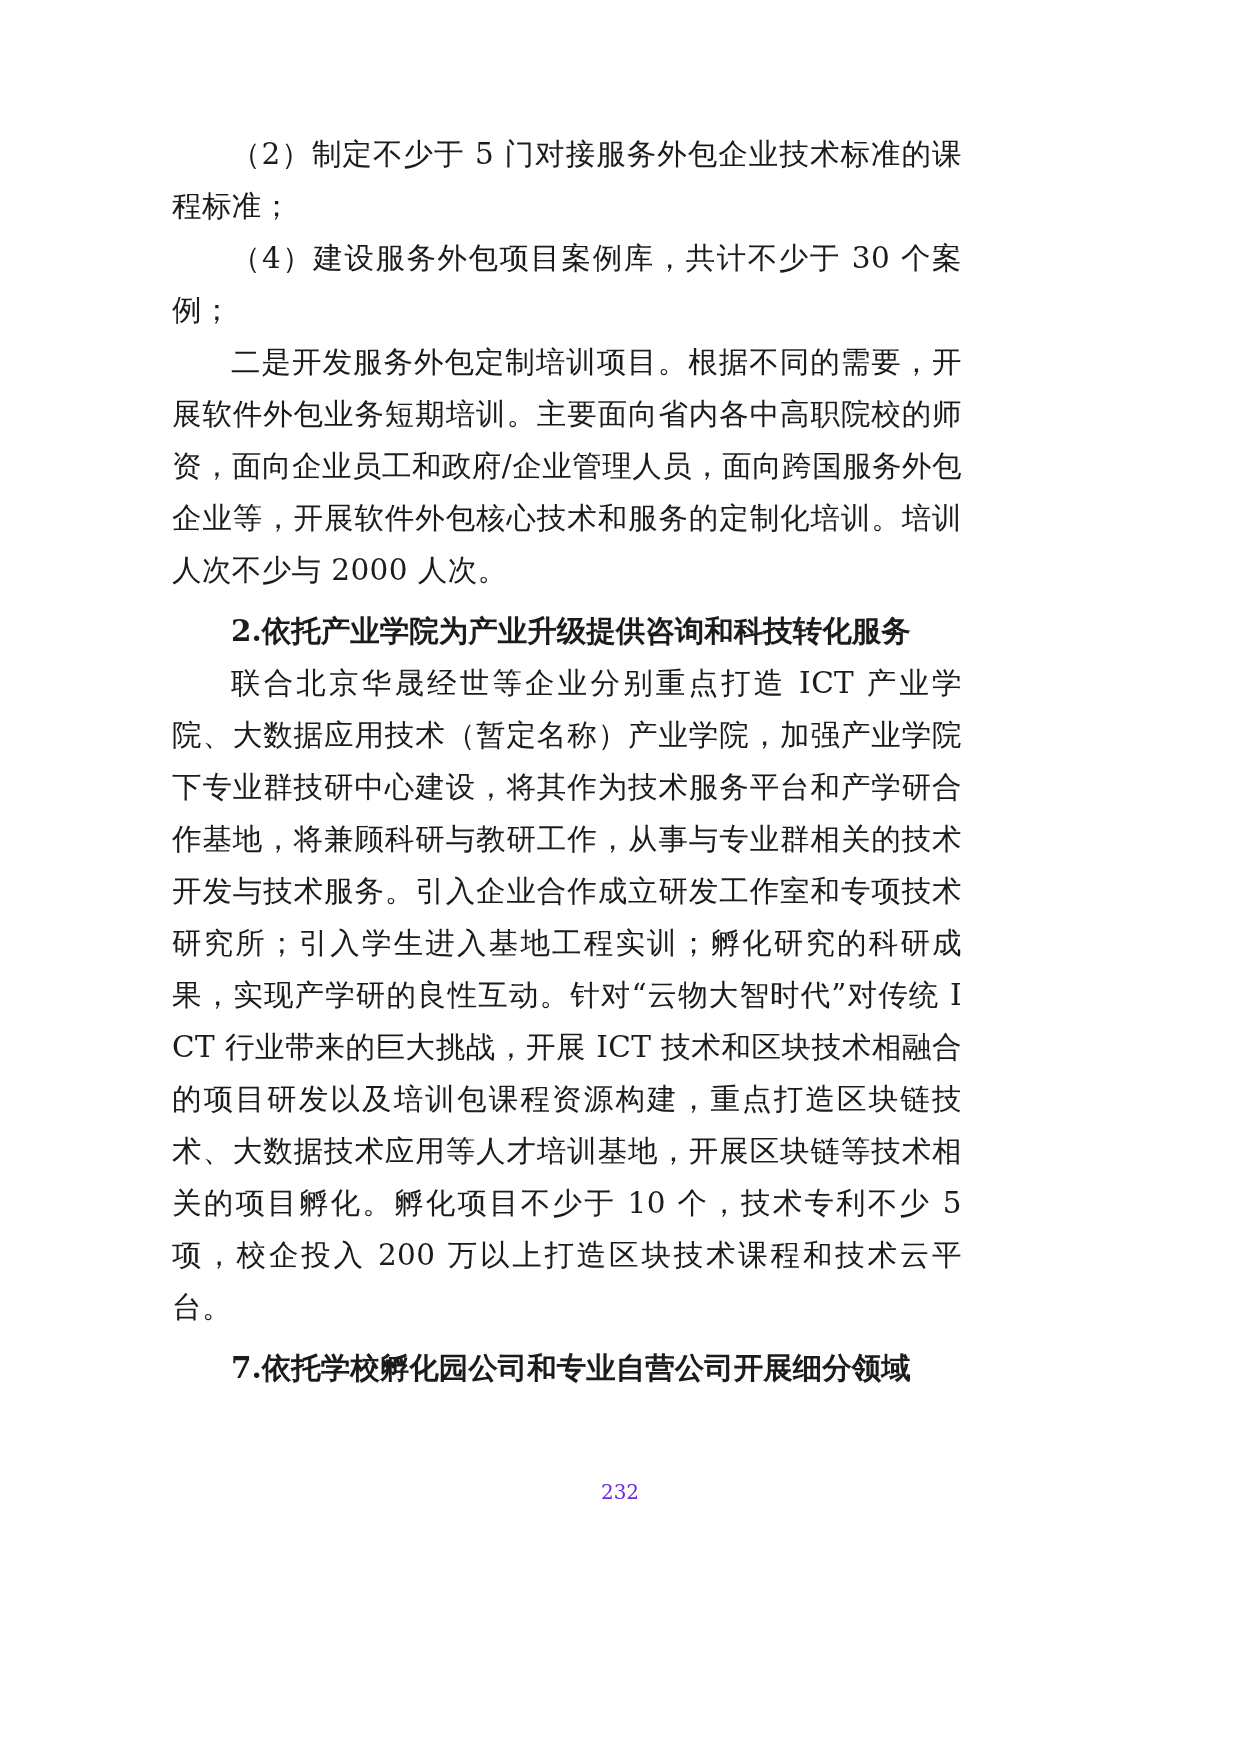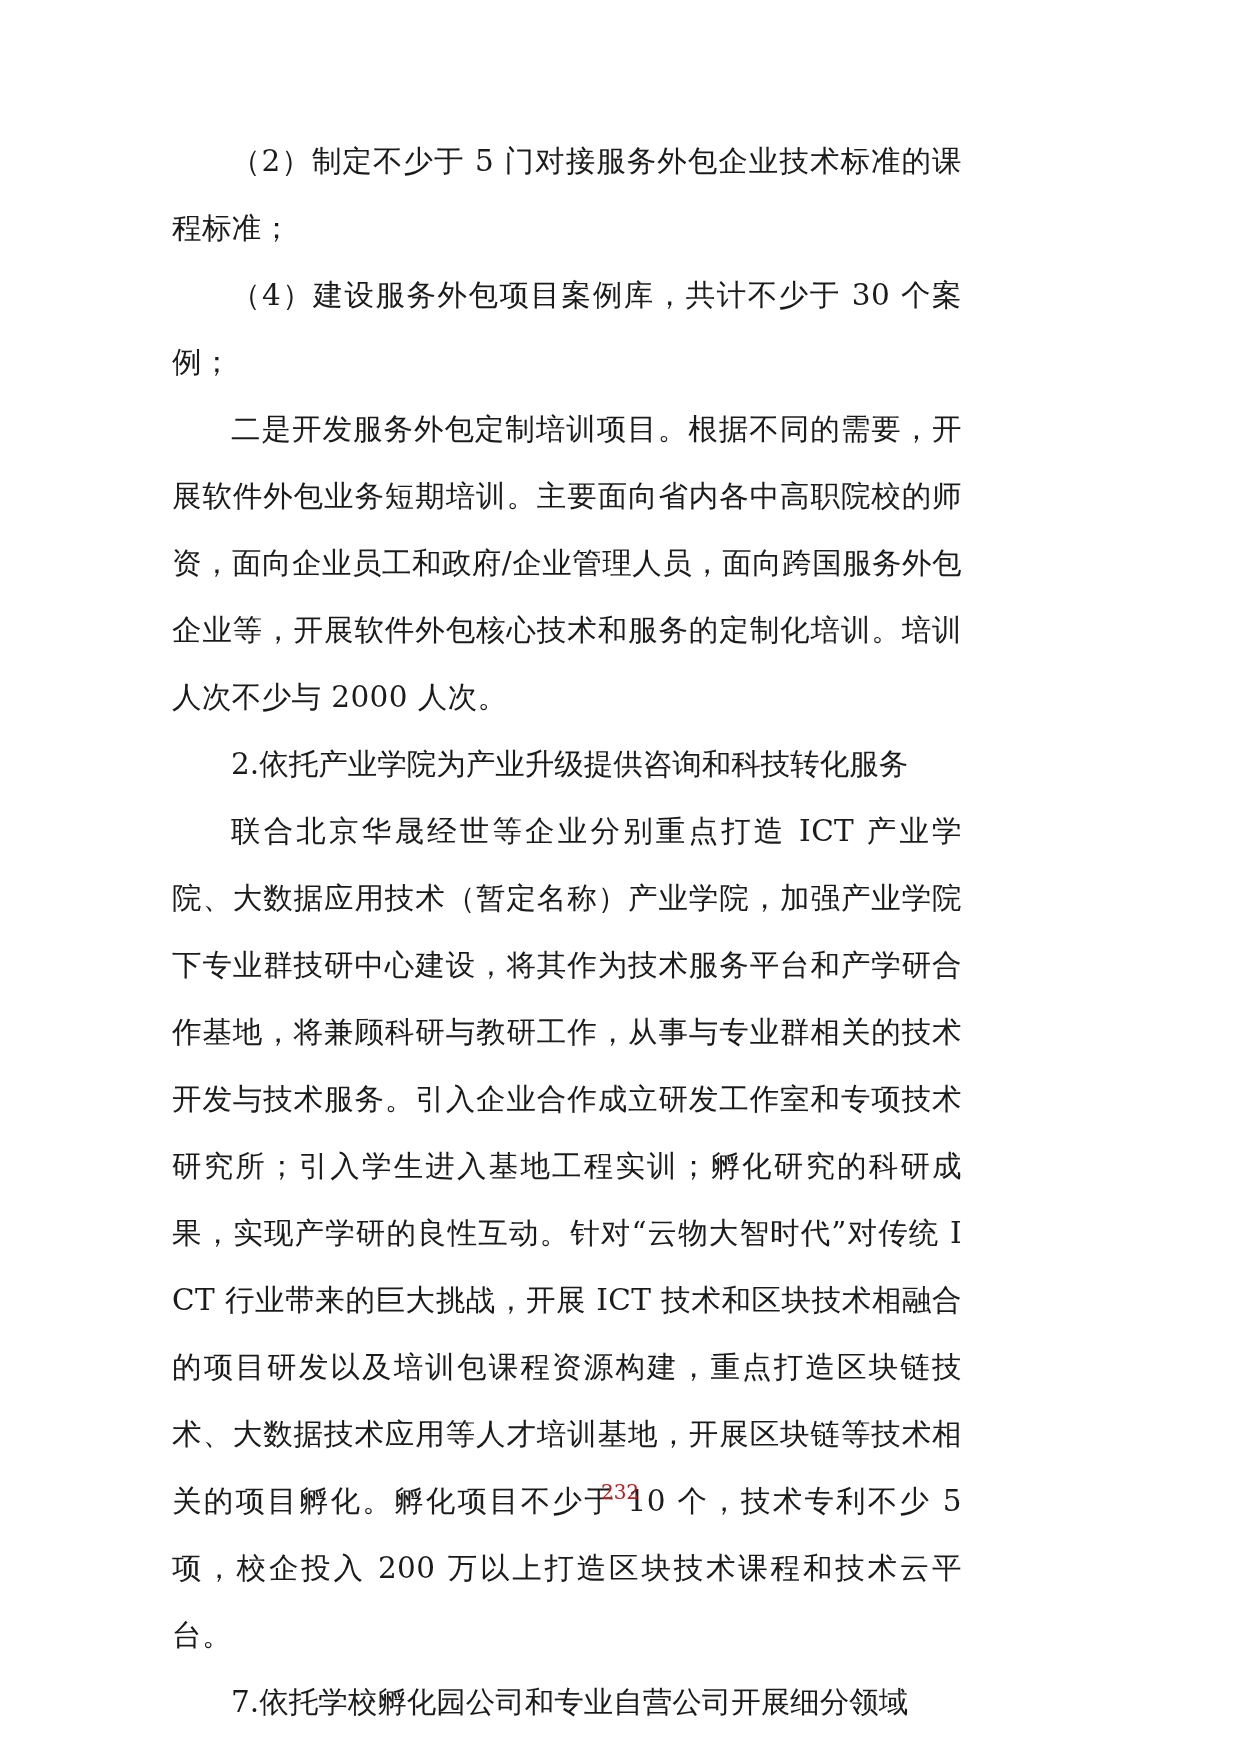--- a/index.html
+++ b/index.html
@@ -20,43 +20,44 @@
   }
   .content {
     position: absolute;
     left: 172px;
     top: 128px;
     width: 790px;
   }
   p {
     margin: 0;
     font-size: 29.5px;
-    line-height: 67px;
+    line-height: 52px;
     text-align: justify;
     text-justify: inter-ideograph;
     letter-spacing: 0.4px;
     word-break: break-all;
   }
   p.indent {
     text-indent: 59px;
   }
   p.heading {
     text-indent: 59px;
-    font-weight: normal;
+    font-weight: bold;
     letter-spacing: 0px;
+    margin-top: 9px;
   }
   .page-number {
     position: absolute;
     left: 0;
     right: 0;
     top: 1480px;
     text-align: center;
     font-size: 20px;
     font-family: "DejaVu Serif", "Liberation Serif", serif;
-    color: #b91c1c;
+    color: #6d28d9;
   }
 </style>
 </head>
 <body>
 
 <div class="page">
 
   <div class="content">
     <p class="indent">（2）制定不少于 5 门对接服务外包企业技术标准的课程标准；</p>
     <p class="indent">（4）建设服务外包项目案例库，共计不少于 30 个案例；</p>

